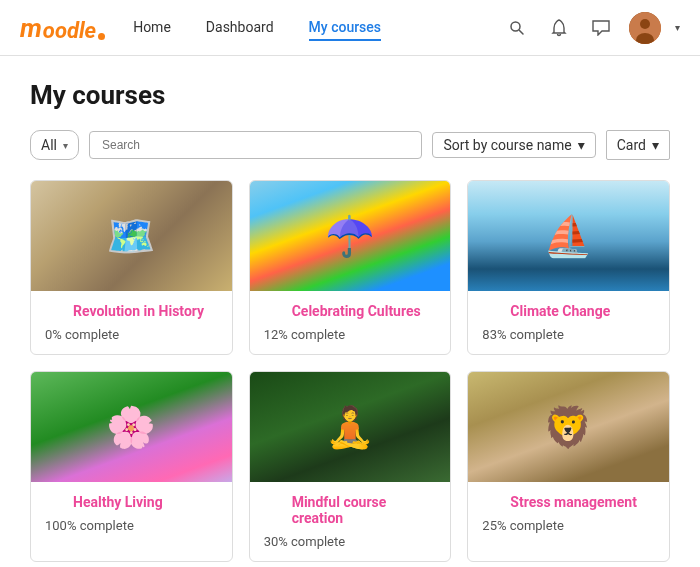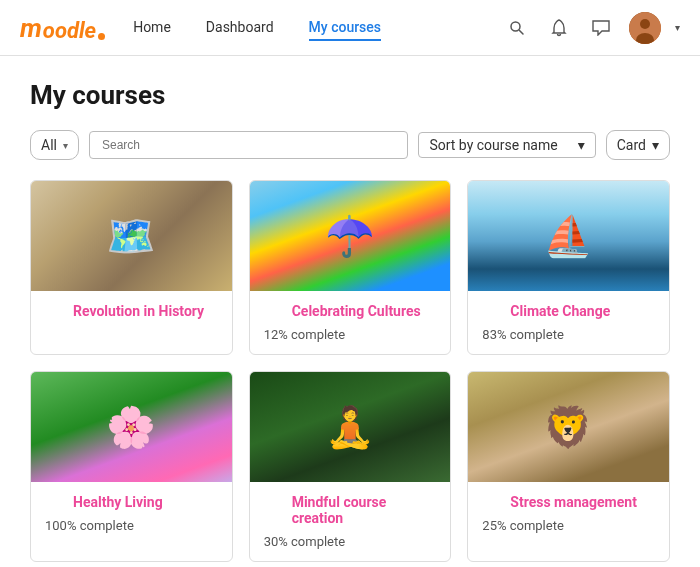--- a/index.html
+++ b/index.html
@@ -112,28 +112,28 @@
     .sort-select {
       display: flex;
       align-items: center;
       border: 1px solid #bbb;
       border-radius: 4px;
       padding: 4px 10px;
       font-size: 14px;
       color: #333;
       cursor: pointer;
       background: #fff;
-      gap: 20px;
+      gap: 6px;
       white-space: nowrap;
     }
     .card-select {
       display: flex;
       align-items: center;
       border: 1px solid #bbb;
-      border-radius: 9px;
+      border-radius: 2px;
       padding: 6px 10px;
       font-size: 14px;
       color: #333;
       cursor: pointer;
       background: #fff;
       gap: 6px;
     }
 
     
     .courses-grid {
@@ -264,20 +264,21 @@
       <span>Card</span>
       <span class="chevron">▾</span>
     </div>
   </div>
 
   <div class="courses-grid" id="courses-grid">
   <div class="course-card">
         <div class="course-image-el" style="background: linear-gradient(135deg, rgb(212, 196, 160) 0%, rgb(184, 160, 112) 30%, rgb(139, 115, 85) 60%, rgb(201, 176, 112) 100%); font-size: 40px;">🗺️</div>
         <div class="course-info">
           <div class="course-name">Revolution in History</div>
+          <div class="course-progress">0% complete</div>
         </div>
       </div>
       <div class="course-card">
         <div class="course-image-el" style="background: linear-gradient(160deg, rgb(135, 206, 235) 0%, rgb(79, 195, 247) 20%, rgb(255, 215, 0) 40%, rgb(255, 99, 71) 55%, rgb(50, 205, 50) 70%, rgb(30, 144, 255) 85%); font-size: 40px;">☂️</div>
         <div class="course-info">
           <div class="course-name">Celebrating Cultures</div>
           <div class="course-progress">12% complete</div>
         </div>
       </div>
       <div class="course-card">

